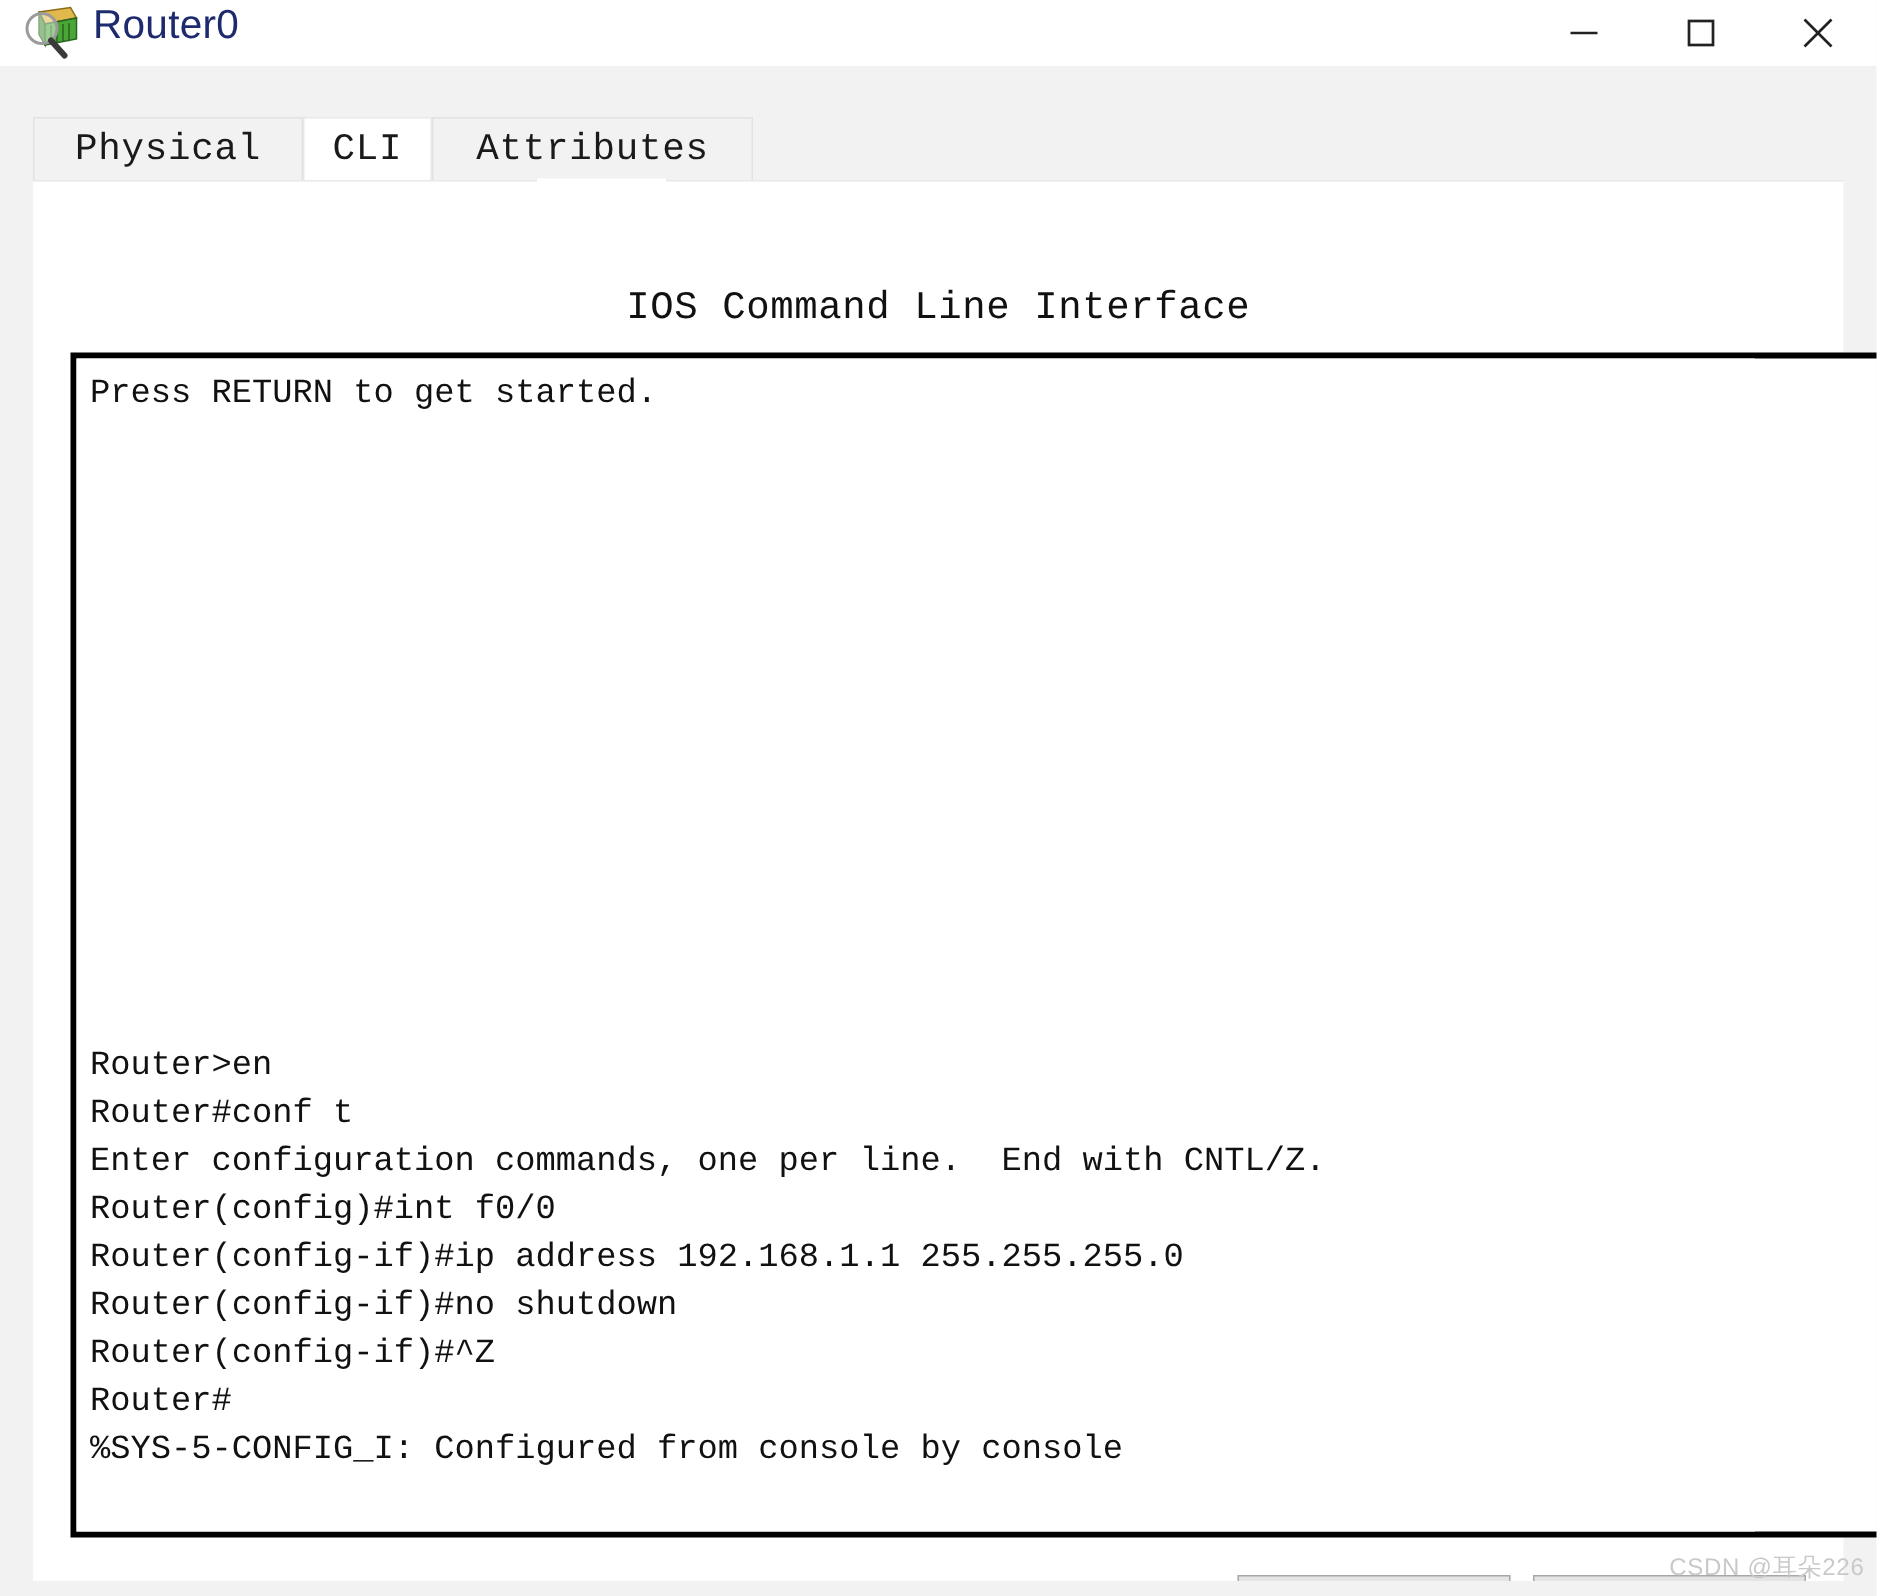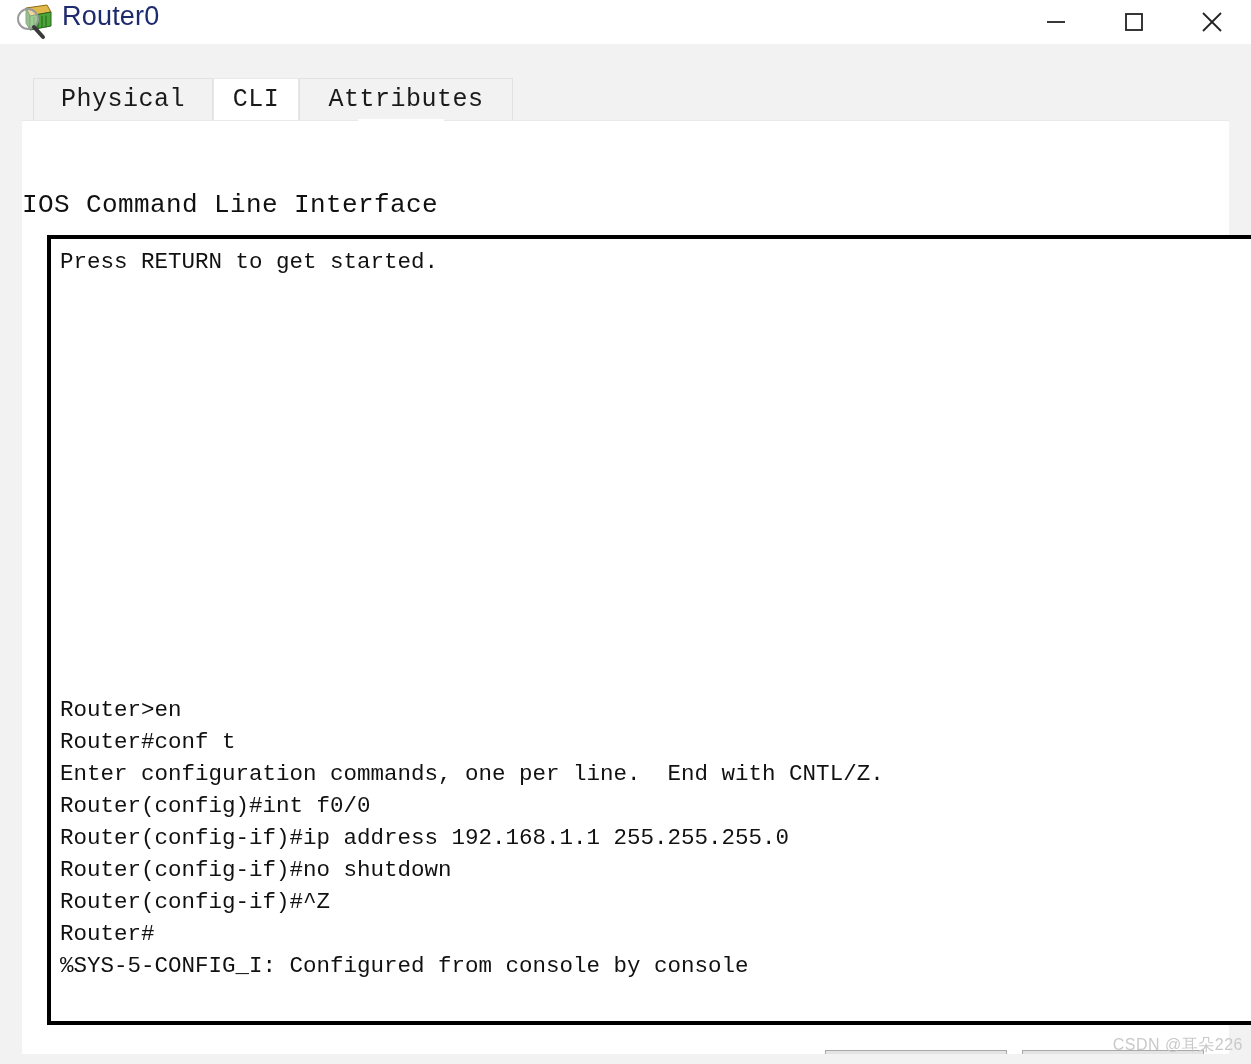--- a/index.html
+++ b/index.html
@@ -71,21 +71,21 @@
     position: absolute;
     left: 0; top: 44px;
     width: 1251px;
     height: 1020px;
     background: #f2f2f2;
   }
 
   
   .tabstrip {
     position: absolute;
-    left: 33px;
+    left: 22px;
     top: 34px;
     height: 42px;
     display: flex;
     align-items: flex-end;
   }
   .tab {
     height: 42px;
     background: #f2f2f2;
     border: 1px solid #e2e2e2;
     border-bottom: none;
@@ -124,20 +124,21 @@
     background: #ffffff;
     z-index: 4;
   }
 
   
   .cli-heading {
     position: absolute;
     left: 0;
     top: 69px;
     width: 1207px;
+    text-align: center;
     font-family: "Liberation Mono", monospace;
     font-size: 26px;
     color: #111111;
     letter-spacing: 0.4px;
   }
 
   
   .terminal-wrap {
     position: absolute;
     left: 25px;

